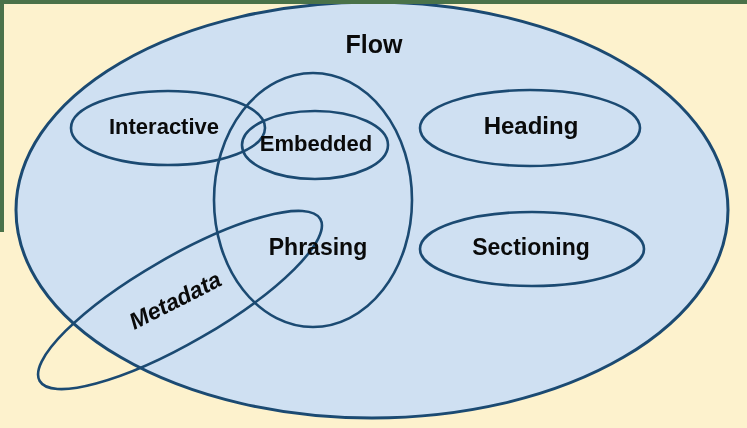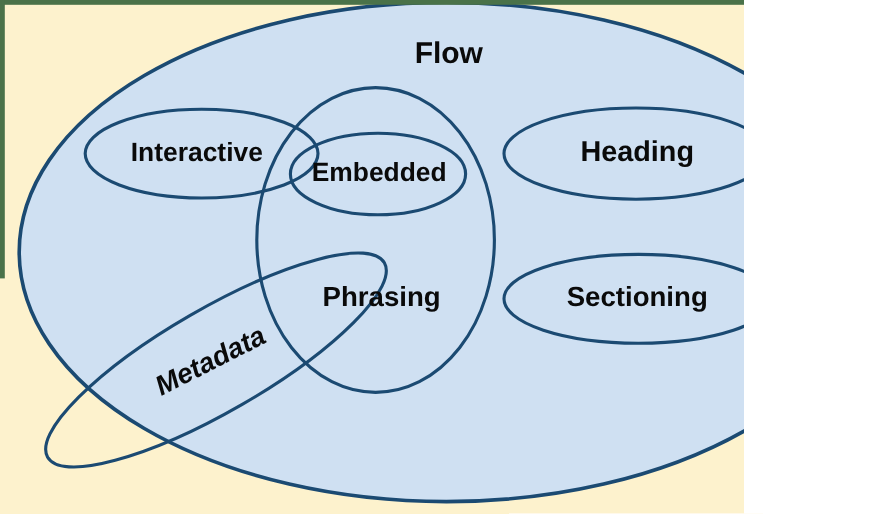--- a/index.html
+++ b/index.html
@@ -6,21 +6,21 @@
   html, body {
     margin: 0;
     padding: 0;
     background: #ffffff;
   }
   body {
     font-family: "Liberation Sans", sans-serif;
   }
   #diagram-root {
     position: relative;
-    width: 620px;
+    width: 747px;
     height: 428px;
     overflow: hidden;
     background: #fdf2cd;
     box-sizing: border-box;
   }
   #venn-svg {
     position: absolute;
     left: 0;
     top: 0;
     width: 747px;

